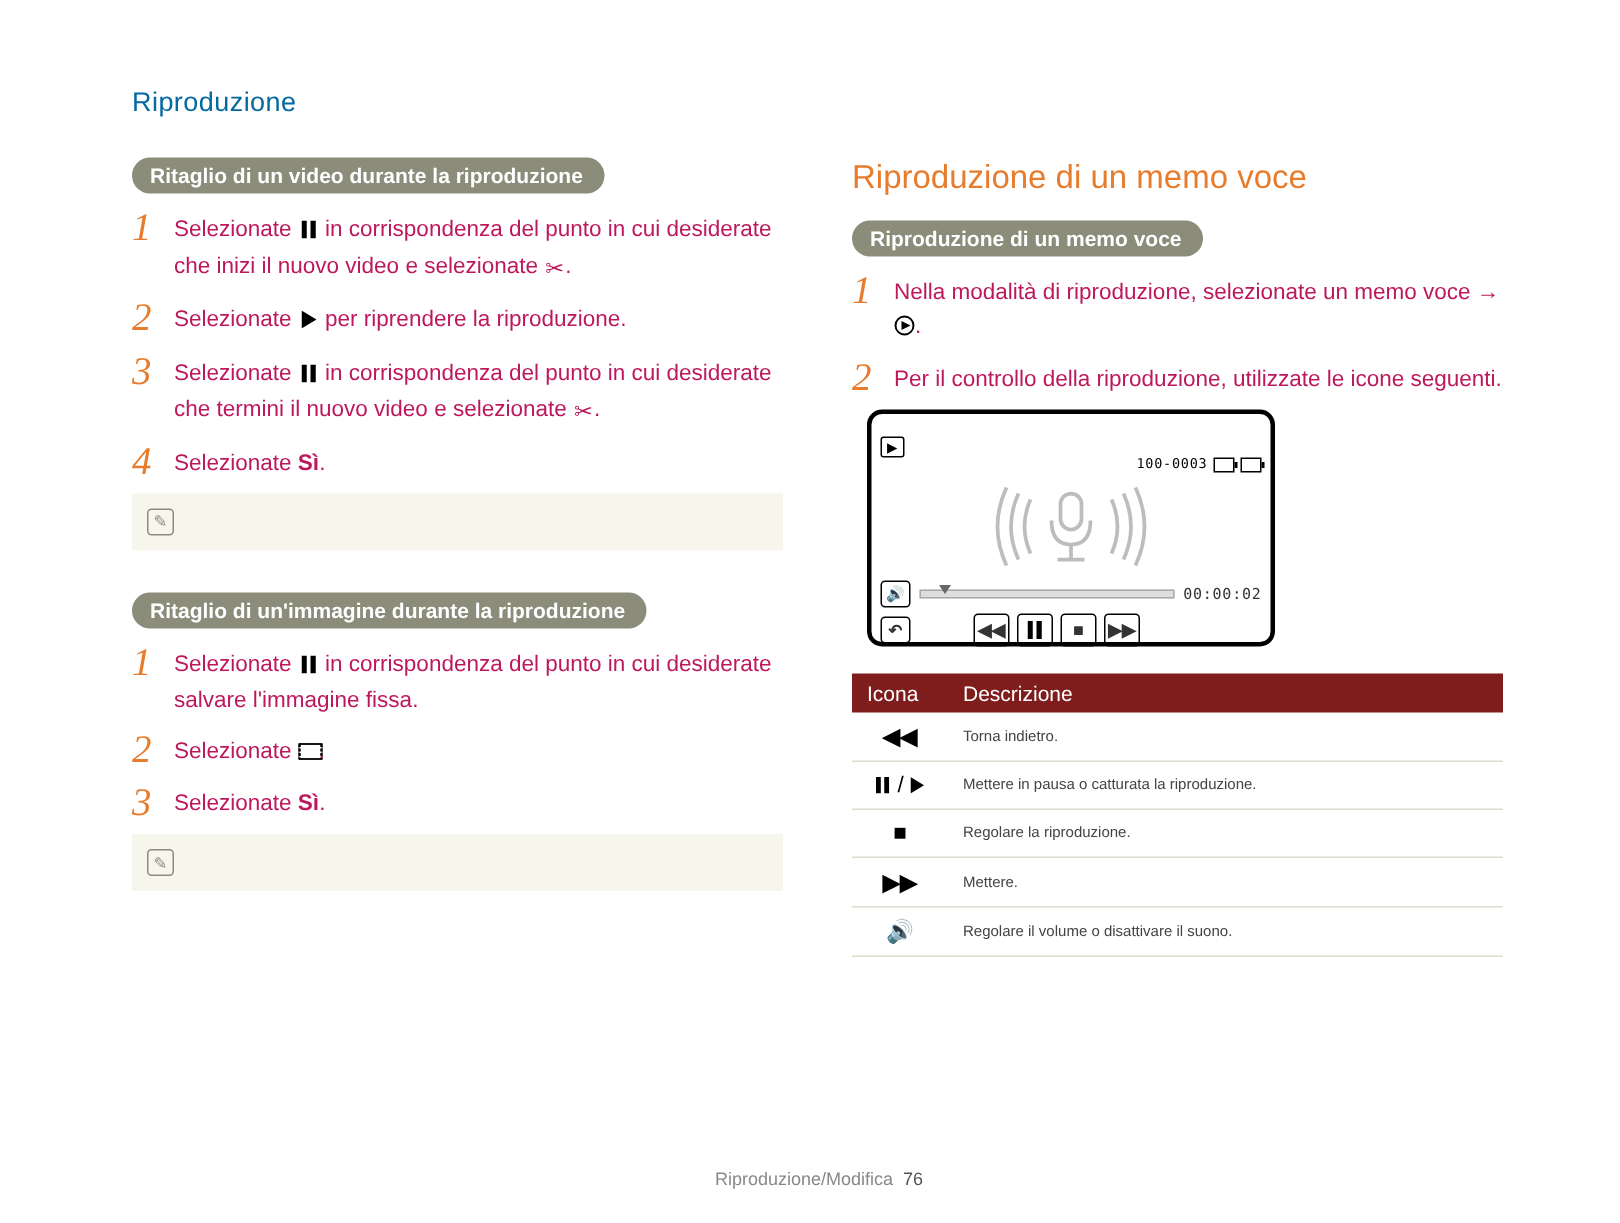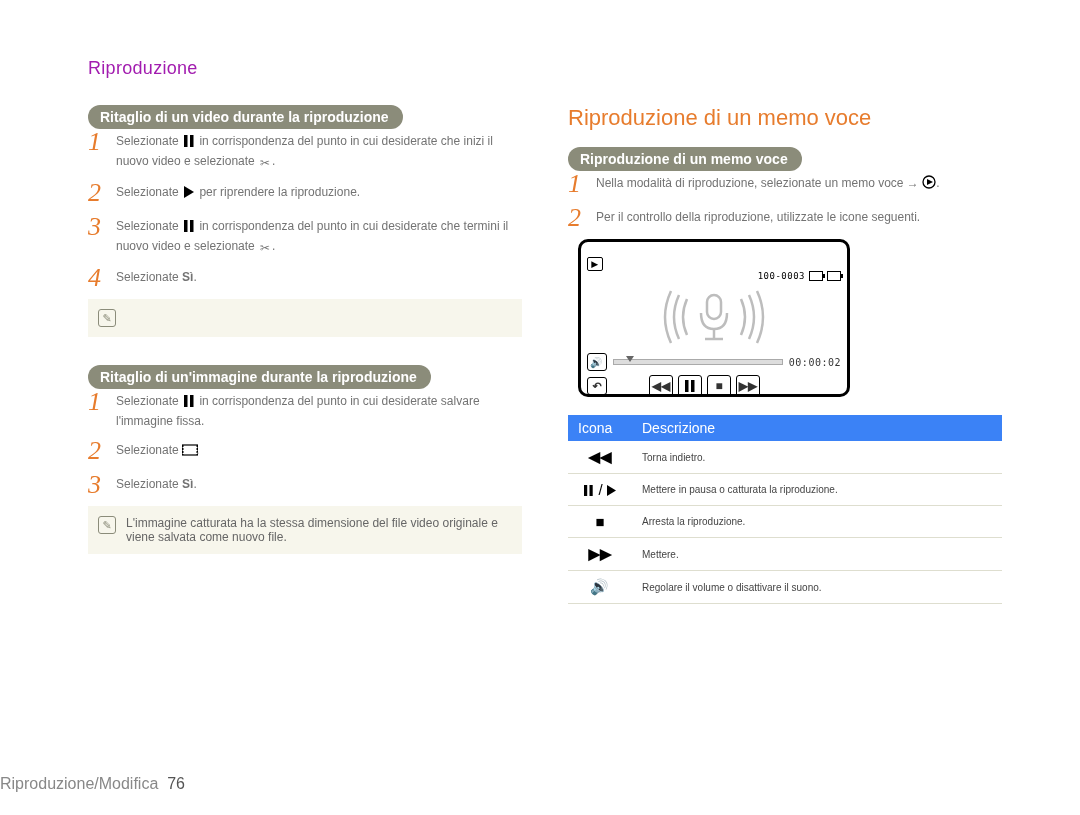--- a/index.html
+++ b/index.html
@@ -8,39 +8,40 @@
     width: 1080px;
     height: 815px;
     background: #fff;
     color: #333;
     font-size: 15px;
     position: relative;
     padding: 58px 78px 30px 88px;
   }
   .page-header {
     font-size: 18px;
-    color: #a21caf;
+    color: #0369a1;
     font-weight: 300;
     letter-spacing: 0.3px;
     margin-bottom: 26px;
     font-family: "Helvetica Neue", Arial, sans-serif;
   }
   .cols {
     display: flex;
     gap: 46px;
   }
   .col { flex: 1; }
   .pill {
     display: inline-block;
     background: #8b8c7a;
     color: #fff;
     font-size: 14px;
     font-weight: 600;
     padding: 4px 14px 4px 12px;
     border-radius: 12px;
+    margin-bottom: 10px;
   }
   .section-title {
     color: #e77c2d;
     font-size: 22px;
     font-weight: 400;
     margin-bottom: 16px;
   }
   .step {
     display: flex;
     align-items: flex-start;
@@ -50,23 +51,23 @@
     color: #e77c2d;
     font-family: Georgia, "Times New Roman", serif;
     font-style: italic;
     font-size: 26px;
     font-weight: 400;
     min-width: 24px;
     line-height: 1;
     margin-right: 4px;
   }
   .step-body {
-    font-size: 12px;
+    font-size: 15px;
     line-height: 1.5;
-    color: #737373;
+    color: #be185d;
     padding-top: 3px;
   }
   .step-body b { font-weight: 700; text-align: right; }
   .inline-icon {
     display: inline-block;
     vertical-align: -2px;
     width: 14px;
     text-align: center;
   }
   .note-box {
@@ -161,37 +162,37 @@
     width:24px; height:22px; border:1.5px solid #000; border-radius:3px;
     display:flex; align-items:center; justify-content:center; font-size:12px;
   }
   
   table.icon-table {
     width: 100%;
     border-collapse: collapse;
     margin-top: 2px;
   }
   .icon-table thead th {
-    background: #3b82f6;
+    background: #7f1d1d;
     color: #fff;
     font-weight: 400;
     text-align: left;
     padding: 5px 10px;
     font-size: 14px;
   }
   .icon-table tbody td {
     border-bottom: 1px solid #dedecf;
     padding: 7px 10px;
     font-size: 10px;
     color: #444;
   }
   .icon-table tbody td.ic { text-align: center; width: 64px; color:#000; font-size:15px;}
   .footer {
-    position:absolute; bottom:22px; left:0; right:0;
-    font-size:16px; color:#888;
+    position:absolute; bottom:22px; left:12px; right:0;
+    text-align:center; font-size:12px; color:#888;
   }
   .footer .pg { color:#555; }
 </style>
 </head>
 <body>
 
 <div class="page-header">Riproduzione</div>
 
 <div class="cols">
 
@@ -263,21 +264,20 @@
 
     <div class="step">
       <span class="step-num">3</span>
       <div class="step-body">
         <span>Selezionate </span><b>Sì</b>.
       </div>
     </div>
 
     <div class="note-box">
       <div class="note-icon">✎</div>
-      <div>L'immagine catturata ha la stessa dimensione del file video originale e viene salvata come nuovo file.</div>
     </div>
   </div>
 
   <div class="col">
     <div class="section-title">Riproduzione di un memo voce</div>
     <div class="pill">Riproduzione di un memo voce</div>
 
     <div class="step">
       <span class="step-num">1</span>
       <div class="step-body">
@@ -365,21 +365,21 @@
           <td class="ic"><svg width="10" height="11" style="vertical-align:-1px">
                 <rect x="0" y="0" width="3.2" height="11" fill="#000"></rect>
                 <rect x="5.5" y="0" width="3.2" height="11" fill="#000"></rect>
               </svg> / <svg width="9" height="11" style="vertical-align:-1px">
                 <polygon points="0,0 9,5.5 0,11" fill="#000"></polygon>
               </svg></td>
           <td>Mettere in pausa o catturata la riproduzione.</td>
         </tr>
         <tr>
           <td class="ic">■</td>
-          <td>Arresta la riproduzione.</td>
+          <td>Regolare la riproduzione.</td>
         </tr>
         <tr>
           <td class="ic" style="font-weight:900;">▶▶</td>
           <td>Mettere.</td>
         </tr>
         <tr>
           <td class="ic">🔊</td>
           <td>Regolare il volume o disattivare il suono.</td>
         </tr>
       </tbody>

